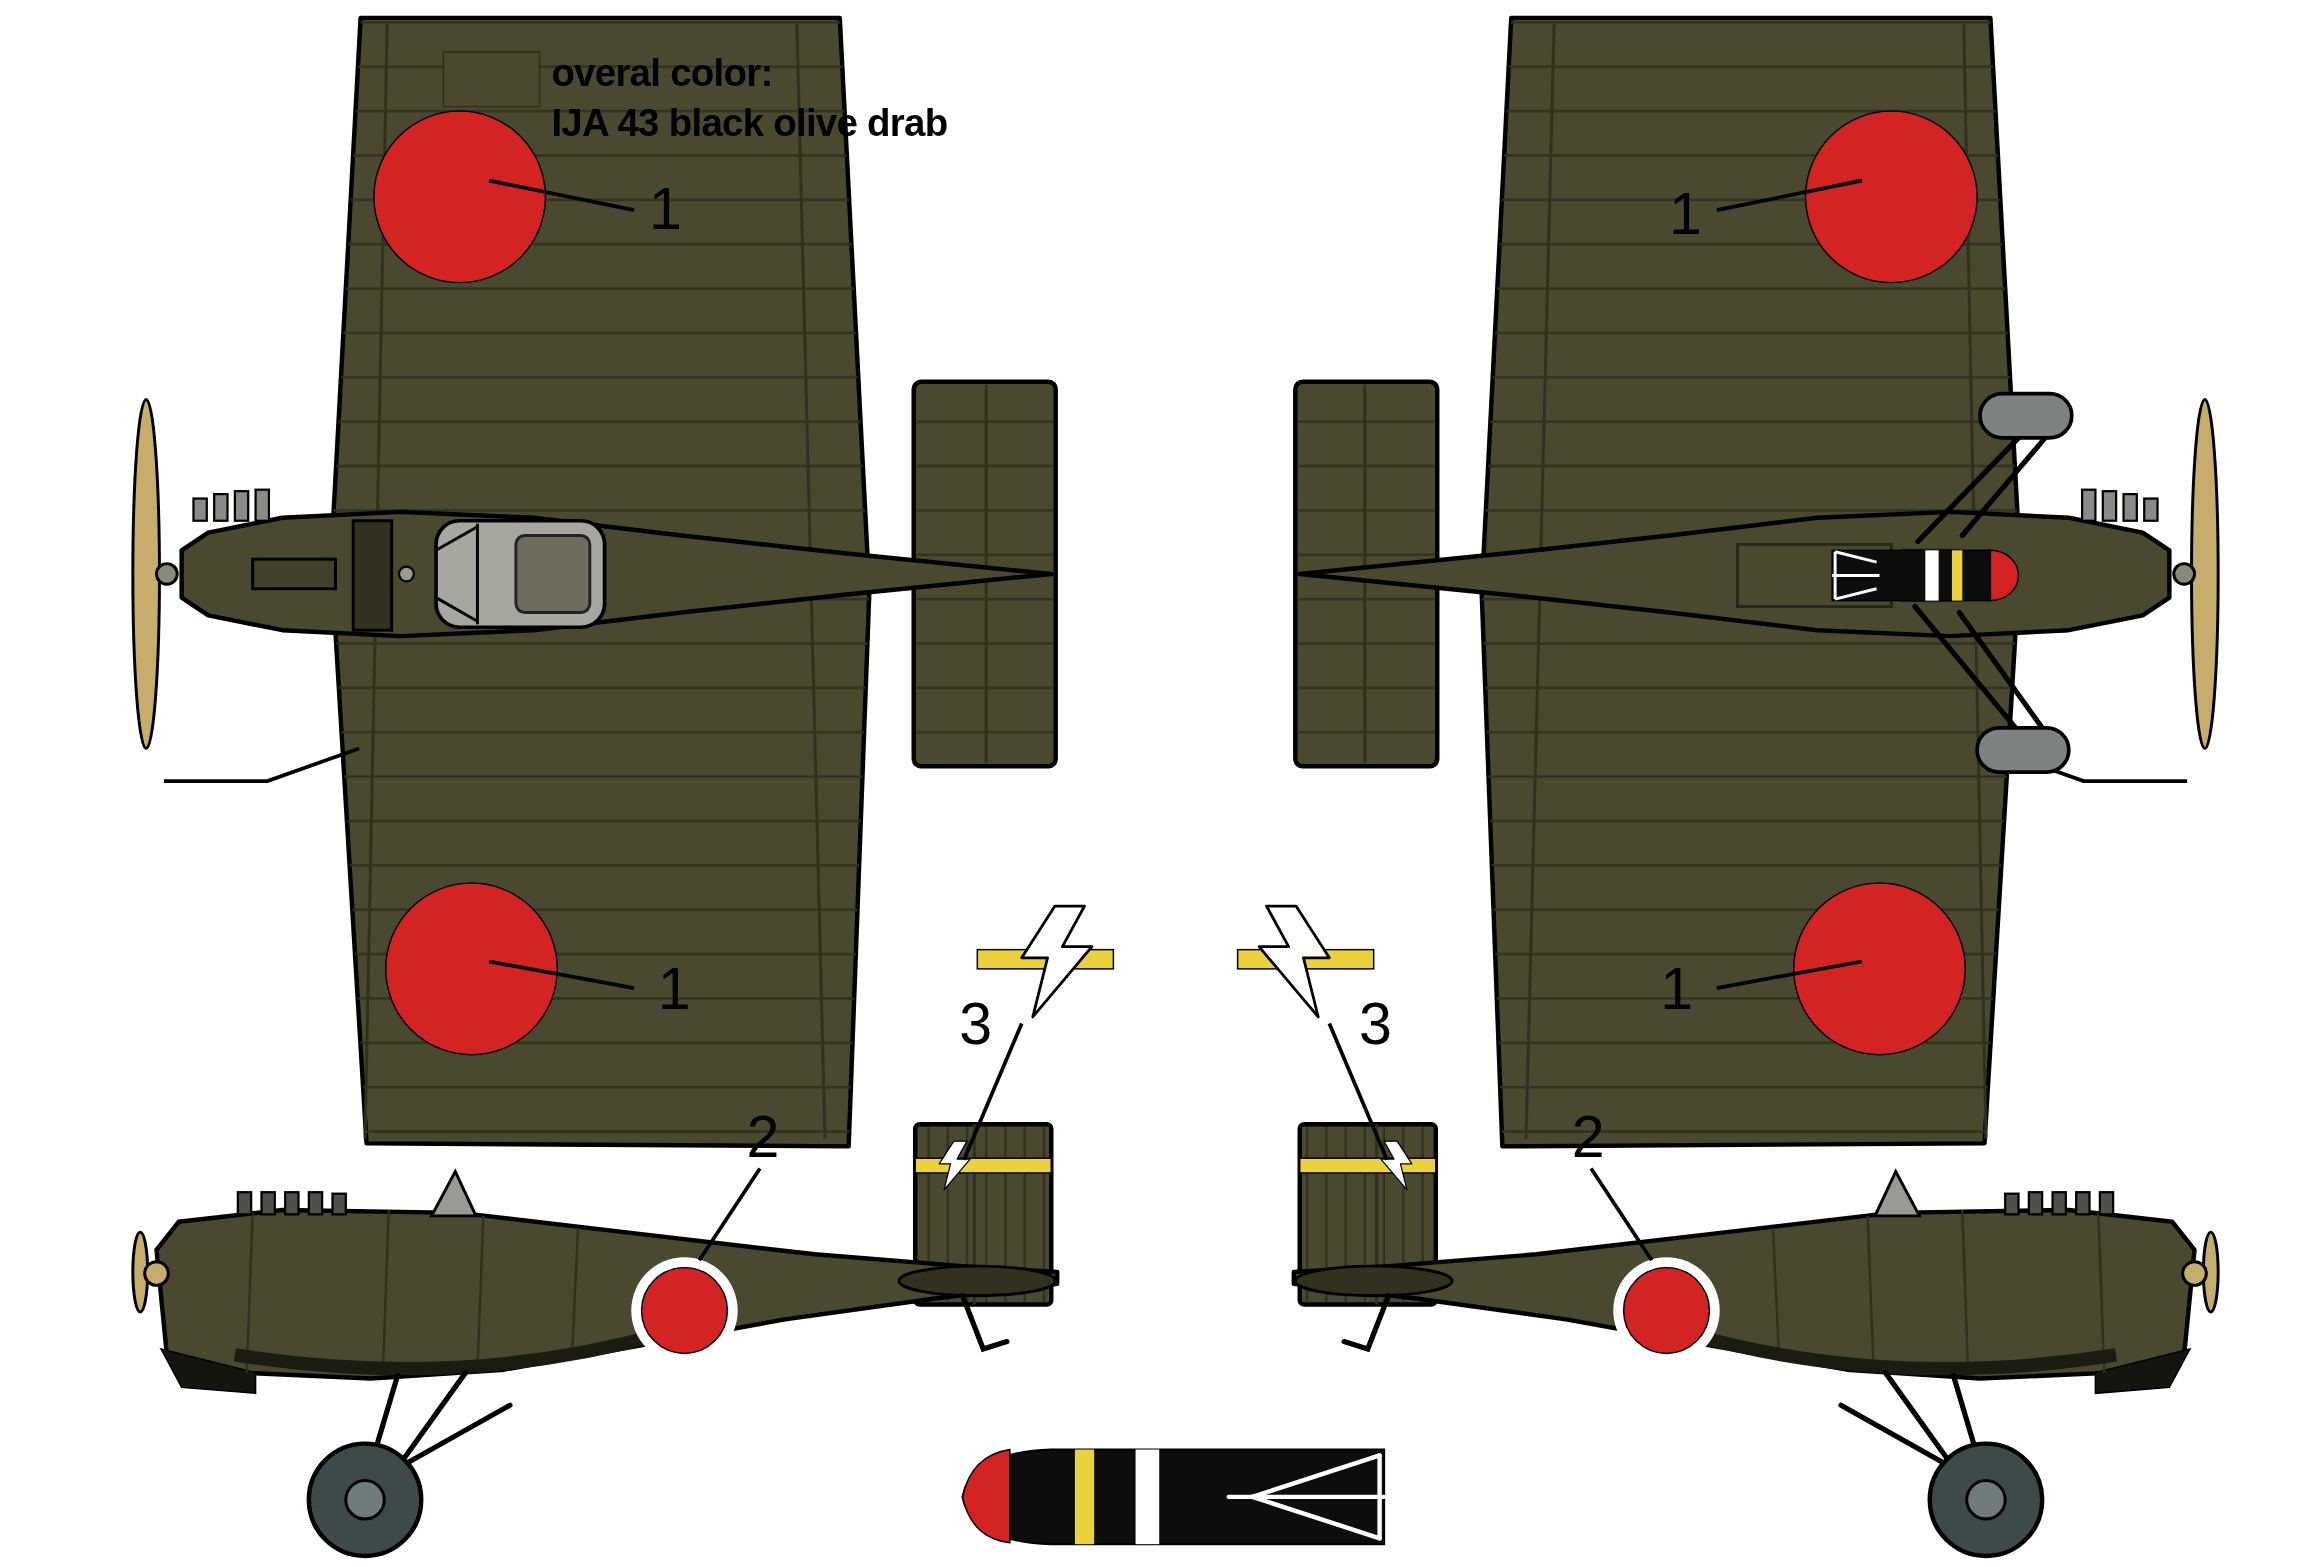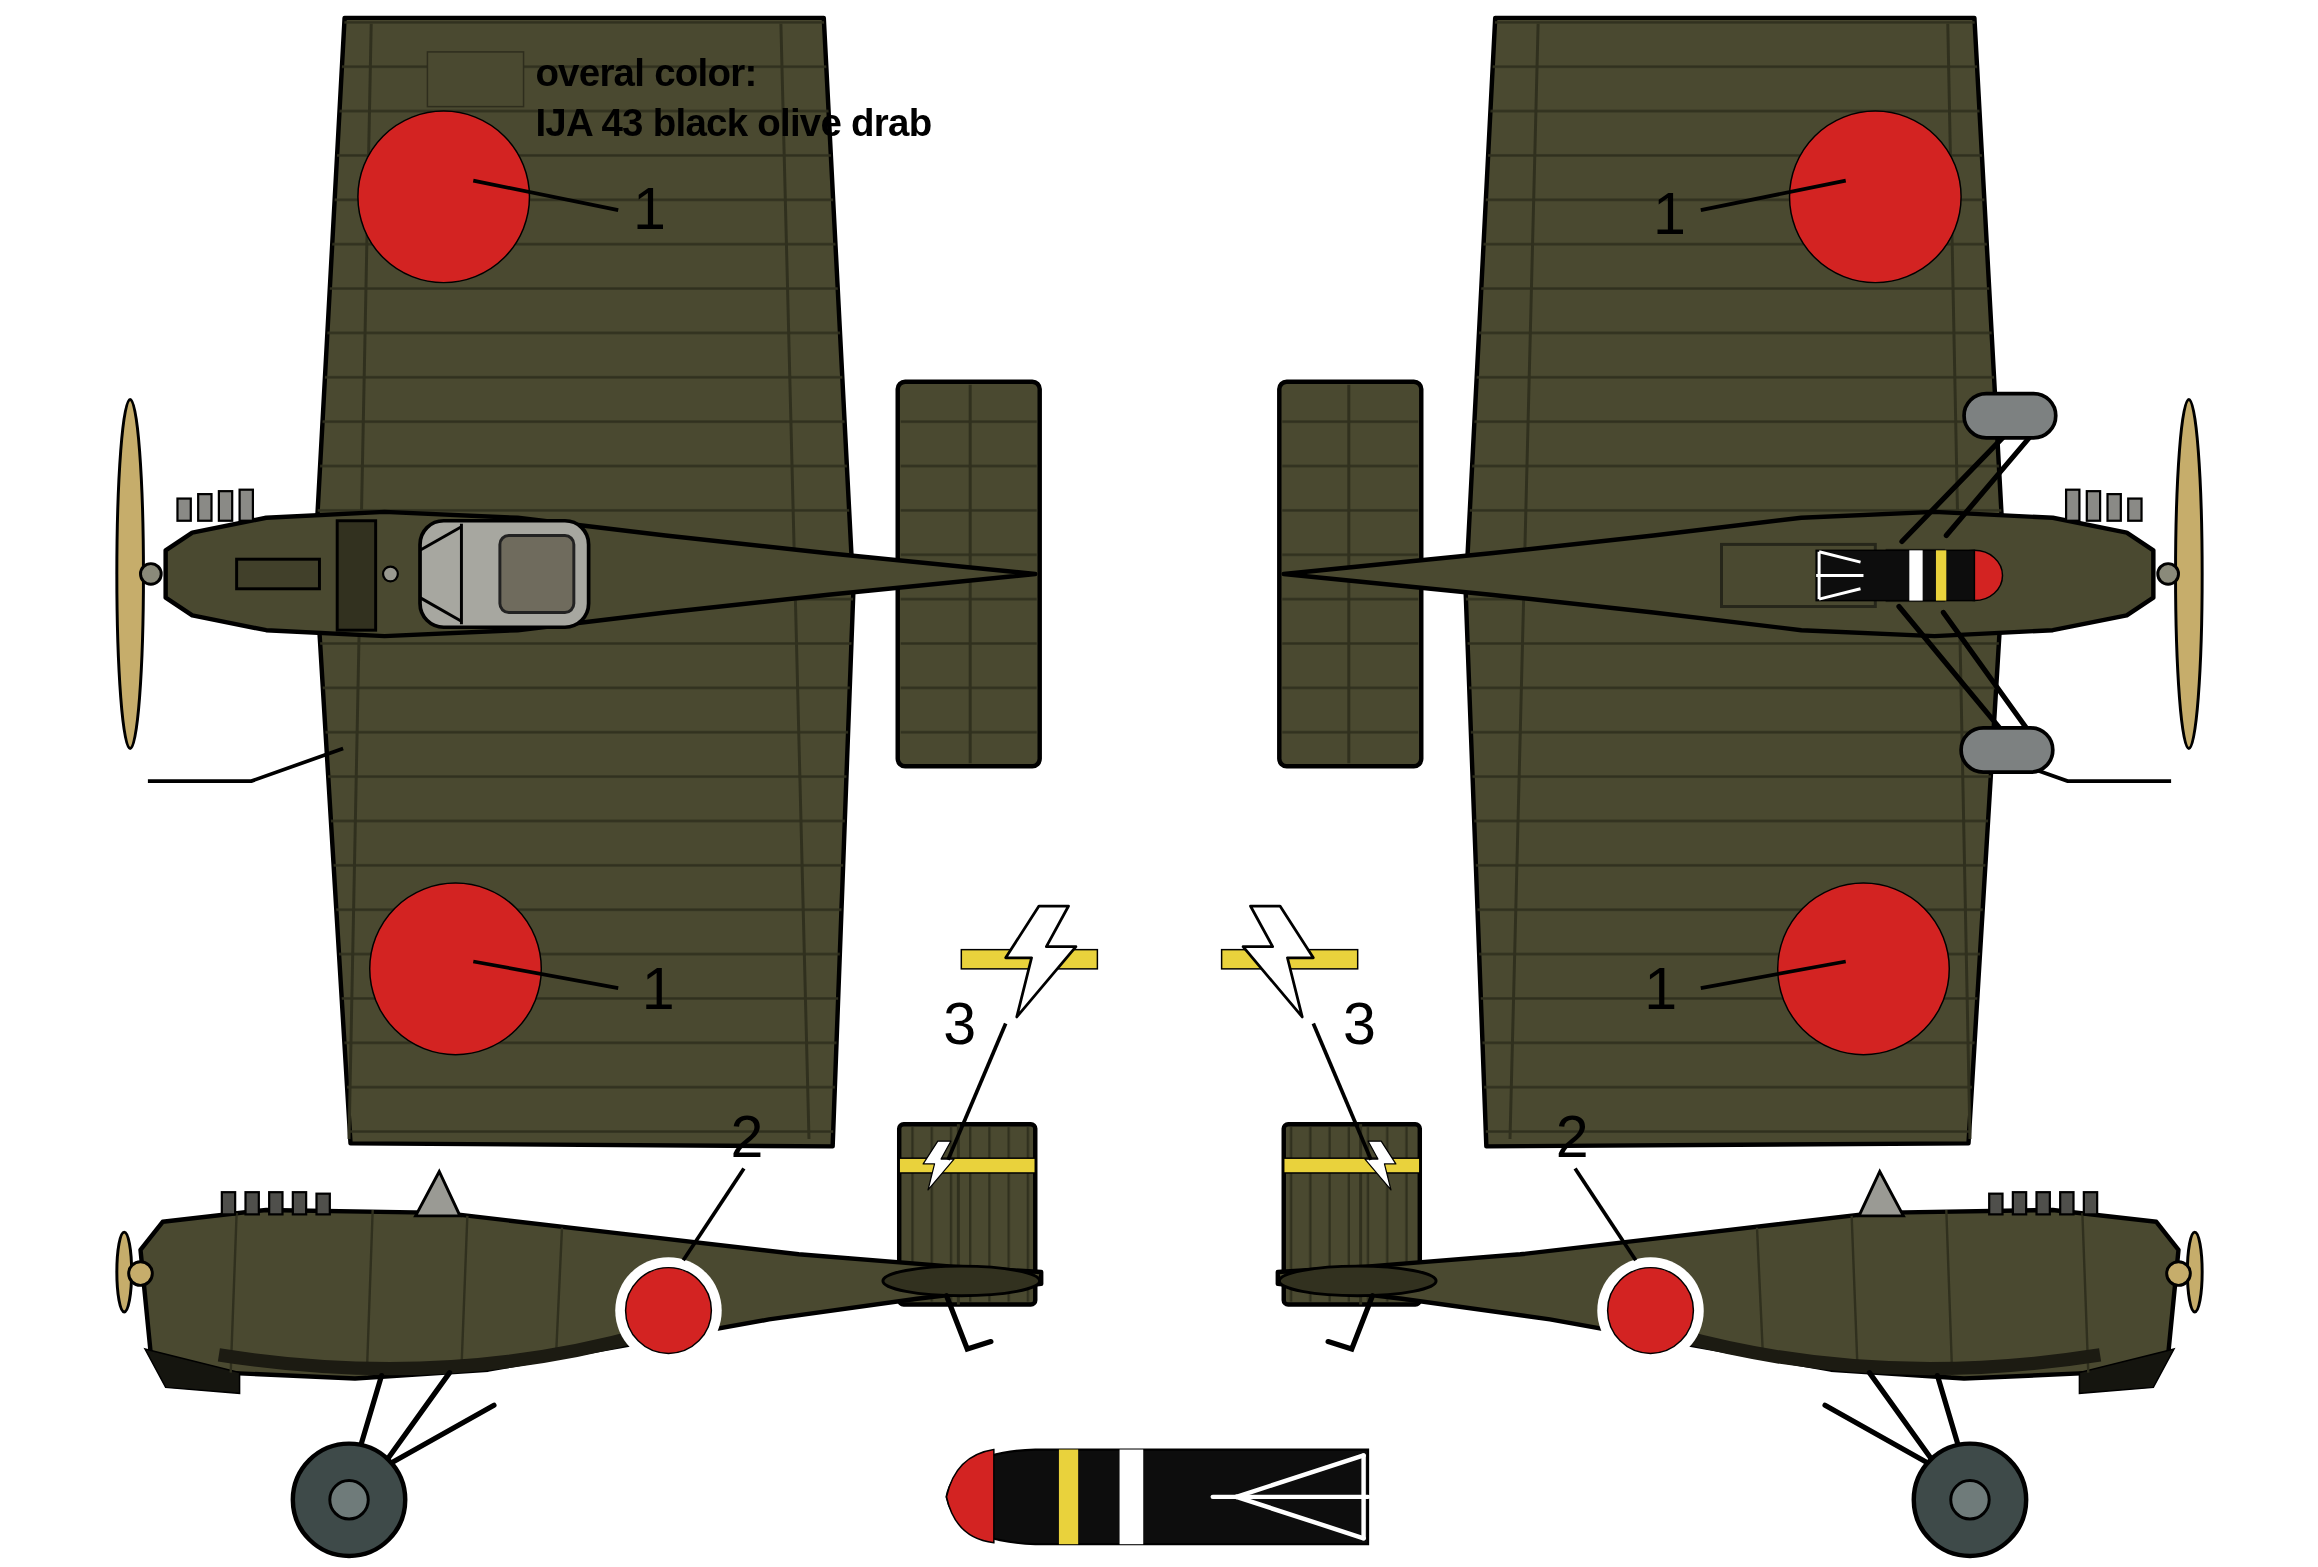--- a/index.html
+++ b/index.html
@@ -1,16 +1,16 @@
 <!DOCTYPE html>
 <html style="--c-background: #ffffff; --c-olive: #4a4930; --c-olive_line: #30301e; --c-olive_deep: #32311f; --c-red: #d32322; --c-propeller: #c6ad6b; --c-canopy_light: #a7a7a0; --c-canopy_dark: #6f6b5d; --c-metal_gray: #7d8181; --c-wheel_dark: #3e4a49; --c-wheel_hub: #6f7b7a; --c-bomb_black: #0d0d0d; --c-band_yellow: #e9d23c; --c-band_white: #ffffff; --c-outline: #000000; --c-label_text: #000000;font-size:13.7px"><head>
 <meta charset="utf-8">
 <style>
   html,body{margin:0;padding:0;background:#fff;}
-  .stage{position:relative;width:2271px;height:1568px;background:var(--c-background,#fff);overflow:hidden;}
+  .stage{position:relative;width:2271px;height:1568px;background:var(--c-background,#fff);overflow:hidden;margin-left:16px;}
   svg{display:block;}
   .olive{fill:var(--c-olive);stroke:var(--c-outline);stroke-width:3;stroke-linejoin:round;}
   .ribfillH{fill:url(#ribsH);stroke:none;}
   .ribfillV{fill:url(#ribsV);stroke:none;}
   .spar{stroke:var(--c-olive_line);stroke-width:2;fill:none;}
   .red-mark{fill:var(--c-red);stroke:var(--c-outline);stroke-width:1;}
   .prop{fill:var(--c-propeller);stroke:var(--c-outline);stroke-width:2;}
   .yellowband{fill:var(--c-band_yellow);stroke:var(--c-outline);stroke-width:1;}
   .white-decal{fill:var(--c-band_white);stroke:var(--c-outline);stroke-width:1.5;stroke-linejoin:round;}
   .ptr{stroke:var(--c-outline);stroke-width:2.5;fill:none;}

